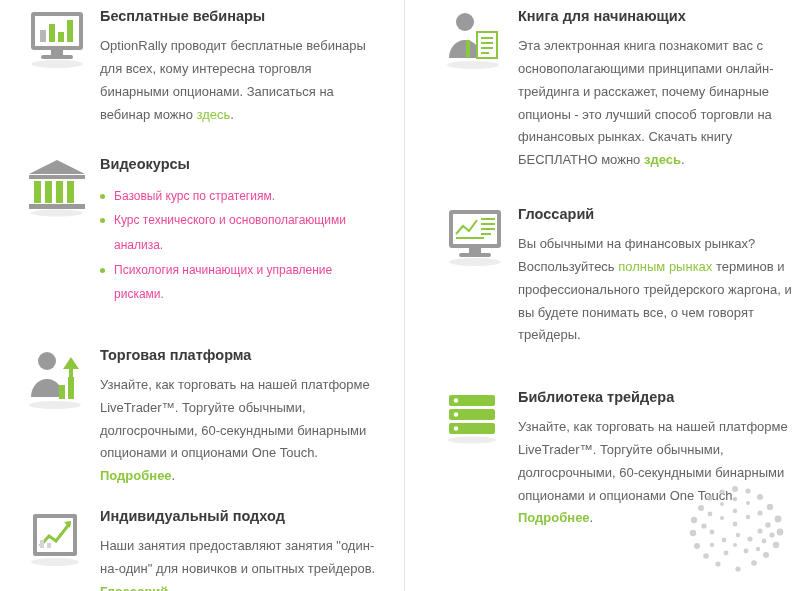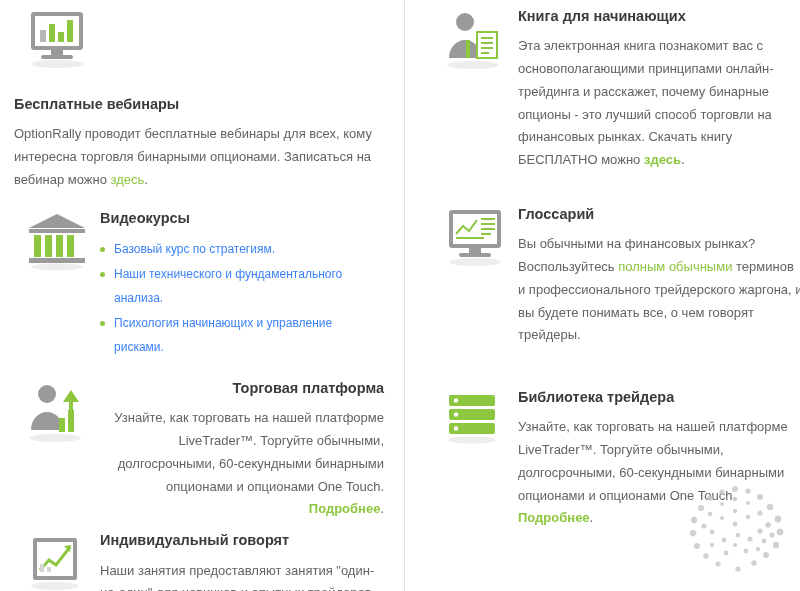--- a/index.html
+++ b/index.html
@@ -72,21 +72,21 @@
     color: #8dc63f;
     text-decoration: none;
   }
   a.link-bold { color: #8dc63f; font-weight: bold; text-decoration: none; }
 
   ul.f-list {
     list-style: none;
     margin: 0;
     padding: 0;
     font-size: 12px;
-    color: #3b82f6;
+    color: #ec4899;
   }
   ul.f-list li {
     position: relative;
     padding-left: 14px;
     line-height: 2.05;
   }
   ul.f-list li::before {
     content: "";
     position: absolute;
     left: 0;
@@ -110,64 +110,64 @@
 </style>
 </head>
 <body>
 
 <div class="page">
 
   <div class="divider"></div>
 
   <div class="col col-left">
 
-    <div class="feature" style="margin-bottom:18px;flex-direction:column;">
+    <div class="feature" style="margin-bottom:30px;">
       <div class="f-icon">
         <svg width="64" height="62" viewBox="0 0 64 62">
           <rect x="6" y="2" width="52" height="38" rx="3" fill="#9a9a9a"></rect>
           <rect x="10" y="6" width="44" height="30" fill="#ffffff"></rect>
           <rect x="26" y="40" width="12" height="6" fill="#9a9a9a"></rect>
           <rect x="16" y="45" width="32" height="4" rx="2" fill="#9a9a9a"></rect>
           <rect x="15" y="20" width="6" height="12" fill="#b7b7b7"></rect>
           <rect x="24" y="14" width="6" height="18" fill="#8dc63f"></rect>
           <rect x="33" y="22" width="6" height="10" fill="#8dc63f"></rect>
           <rect x="42" y="10" width="6" height="22" fill="#8dc63f"></rect>
           <ellipse cx="32" cy="54" rx="26" ry="4" fill="#ededed"></ellipse>
         </svg>
       </div>
       <div class="f-body">
         <h3 class="f-title">Бесплатные вебинары</h3>
         <p class="f-text"><span>OptionRally проводит бесплатные вебинары для всех, кому интересна торговля бинарными опционами. Записаться на вебинар можно </span><a class="link" href="#">здесь</a><span>.</span></p>
       </div>
     </div>
 
-    <div class="feature" style="margin-bottom:20px;">
+    <div class="feature" style="margin-bottom:40px;">
       <div class="f-icon">
         <svg width="64" height="60" viewBox="0 0 64 60">
           <polygon points="32,2 60,16 4,16" fill="#9a9a9a"></polygon>
           <rect x="4" y="17" width="56" height="4" fill="#9a9a9a"></rect>
           <rect x="9" y="23" width="7" height="22" fill="#8dc63f"></rect>
           <rect x="20" y="23" width="7" height="22" fill="#8dc63f"></rect>
           <rect x="31" y="23" width="7" height="22" fill="#8dc63f"></rect>
           <rect x="42" y="23" width="7" height="22" fill="#8dc63f"></rect>
           <rect x="4" y="46" width="56" height="5" fill="#9a9a9a"></rect>
           <ellipse cx="32" cy="55" rx="26" ry="3.5" fill="#ededed"></ellipse>
         </svg>
       </div>
       <div class="f-body">
         <h3 class="f-title">Видеокурсы</h3>
         <ul class="f-list">
           <li>Базовый курс по стратегиям.</li>
-          <li>Наши технического и фундаментального анализа.</li>
+          <li>Курс технического и основополагающими анализа.</li>
           <li>Психология начинающих и управление рисками.</li>
         </ul>
       </div>
     </div>
 
-    <div class="feature" style="margin-bottom:11px;text-align:right;">
+    <div class="feature" style="margin-bottom:20px;">
       <div class="f-icon">
         <svg width="64" height="66" viewBox="0 0 64 66">
           <circle cx="22" cy="12" r="9" fill="#9a9a9a"></circle>
           <path d="M6 48c0-10 7-18 16-18s16 8 16 18z" fill="#9a9a9a"></path>
           <rect x="34" y="36" width="6" height="14" fill="#8dc63f"></rect>
           <rect x="43" y="28" width="6" height="22" fill="#8dc63f"></rect>
           <polygon points="46,8 54,20 48,20 48,30 44,30 44,20 38,20" fill="#8dc63f"></polygon>
           <ellipse cx="30" cy="56" rx="26" ry="4" fill="#ededed"></ellipse>
         </svg>
       </div>
@@ -183,21 +183,21 @@
           <rect x="8" y="4" width="44" height="42" rx="2" fill="#9a9a9a"></rect>
           <rect x="12" y="8" width="36" height="34" fill="#ffffff"></rect>
           <polyline points="15,36 24,26 31,31 45,13" fill="none" stroke="#8dc63f" stroke-width="3"></polyline>
           <polygon points="39,12 46,11 45,18" fill="#8dc63f"></polygon>
           <rect x="15" y="30" width="4" height="8" fill="#d5d5d5"></rect>
           <rect x="22" y="33" width="4" height="5" fill="#d5d5d5"></rect>
           <ellipse cx="30" cy="52" rx="24" ry="4" fill="#ededed"></ellipse>
         </svg>
       </div>
       <div class="f-body">
-        <h3 class="f-title">Индивидуальный говорят</h3>
+        <h3 class="f-title">Индивидуальный подход</h3>
         <p class="f-text"><span>Наши занятия предоставляют занятия "один-на-один" для новичков и опытных трейдеров. </span><a class="link link-bold" href="#">Глоссарий</a><span></span></p>
       </div>
     </div>
 
   </div>
 
   <div class="col col-right">
 
     <div class="feature" style="margin-bottom:34px;">
       <div class="f-icon">
@@ -230,21 +230,21 @@
           <rect x="38" y="15" width="14" height="2" fill="#8dc63f"></rect>
           <rect x="38" y="20" width="14" height="2" fill="#8dc63f"></rect>
           <rect x="38" y="25" width="10" height="2" fill="#8dc63f"></rect>
           <rect x="26" y="40" width="12" height="6" fill="#9a9a9a"></rect>
           <rect x="16" y="45" width="32" height="4" rx="2" fill="#9a9a9a"></rect>
           <ellipse cx="32" cy="54" rx="26" ry="4" fill="#ededed"></ellipse>
         </svg>
       </div>
       <div class="f-body">
         <h3 class="f-title">Глоссарий</h3>
-        <p class="f-text"><span>Вы обычными на финансовых рынках? Воспользуйтесь </span><a class="link" href="#">полным обычными</a><span> терминов и профессионального трейдерского жаргона, и вы будете понимать все, о чем говорят трейдеры.</span></p>
+        <p class="f-text"><span>Вы обычными на финансовых рынках? Воспользуйтесь </span><a class="link" href="#">полным рынках</a><span> терминов и профессионального трейдерского жаргона, и вы будете понимать все, о чем говорят трейдеры.</span></p>
       </div>
     </div>
 
     <div class="feature">
       <div class="f-icon">
         <svg width="64" height="56" viewBox="0 0 64 56">
           <rect x="6" y="4" width="46" height="11" rx="2" fill="#8dc63f"></rect>
           <circle cx="13" cy="9.5" r="2.2" fill="#ffffff"></circle>
           <rect x="6" y="18" width="46" height="11" rx="2" fill="#8dc63f"></rect>
           <circle cx="13" cy="23.5" r="2.2" fill="#ffffff"></circle>

